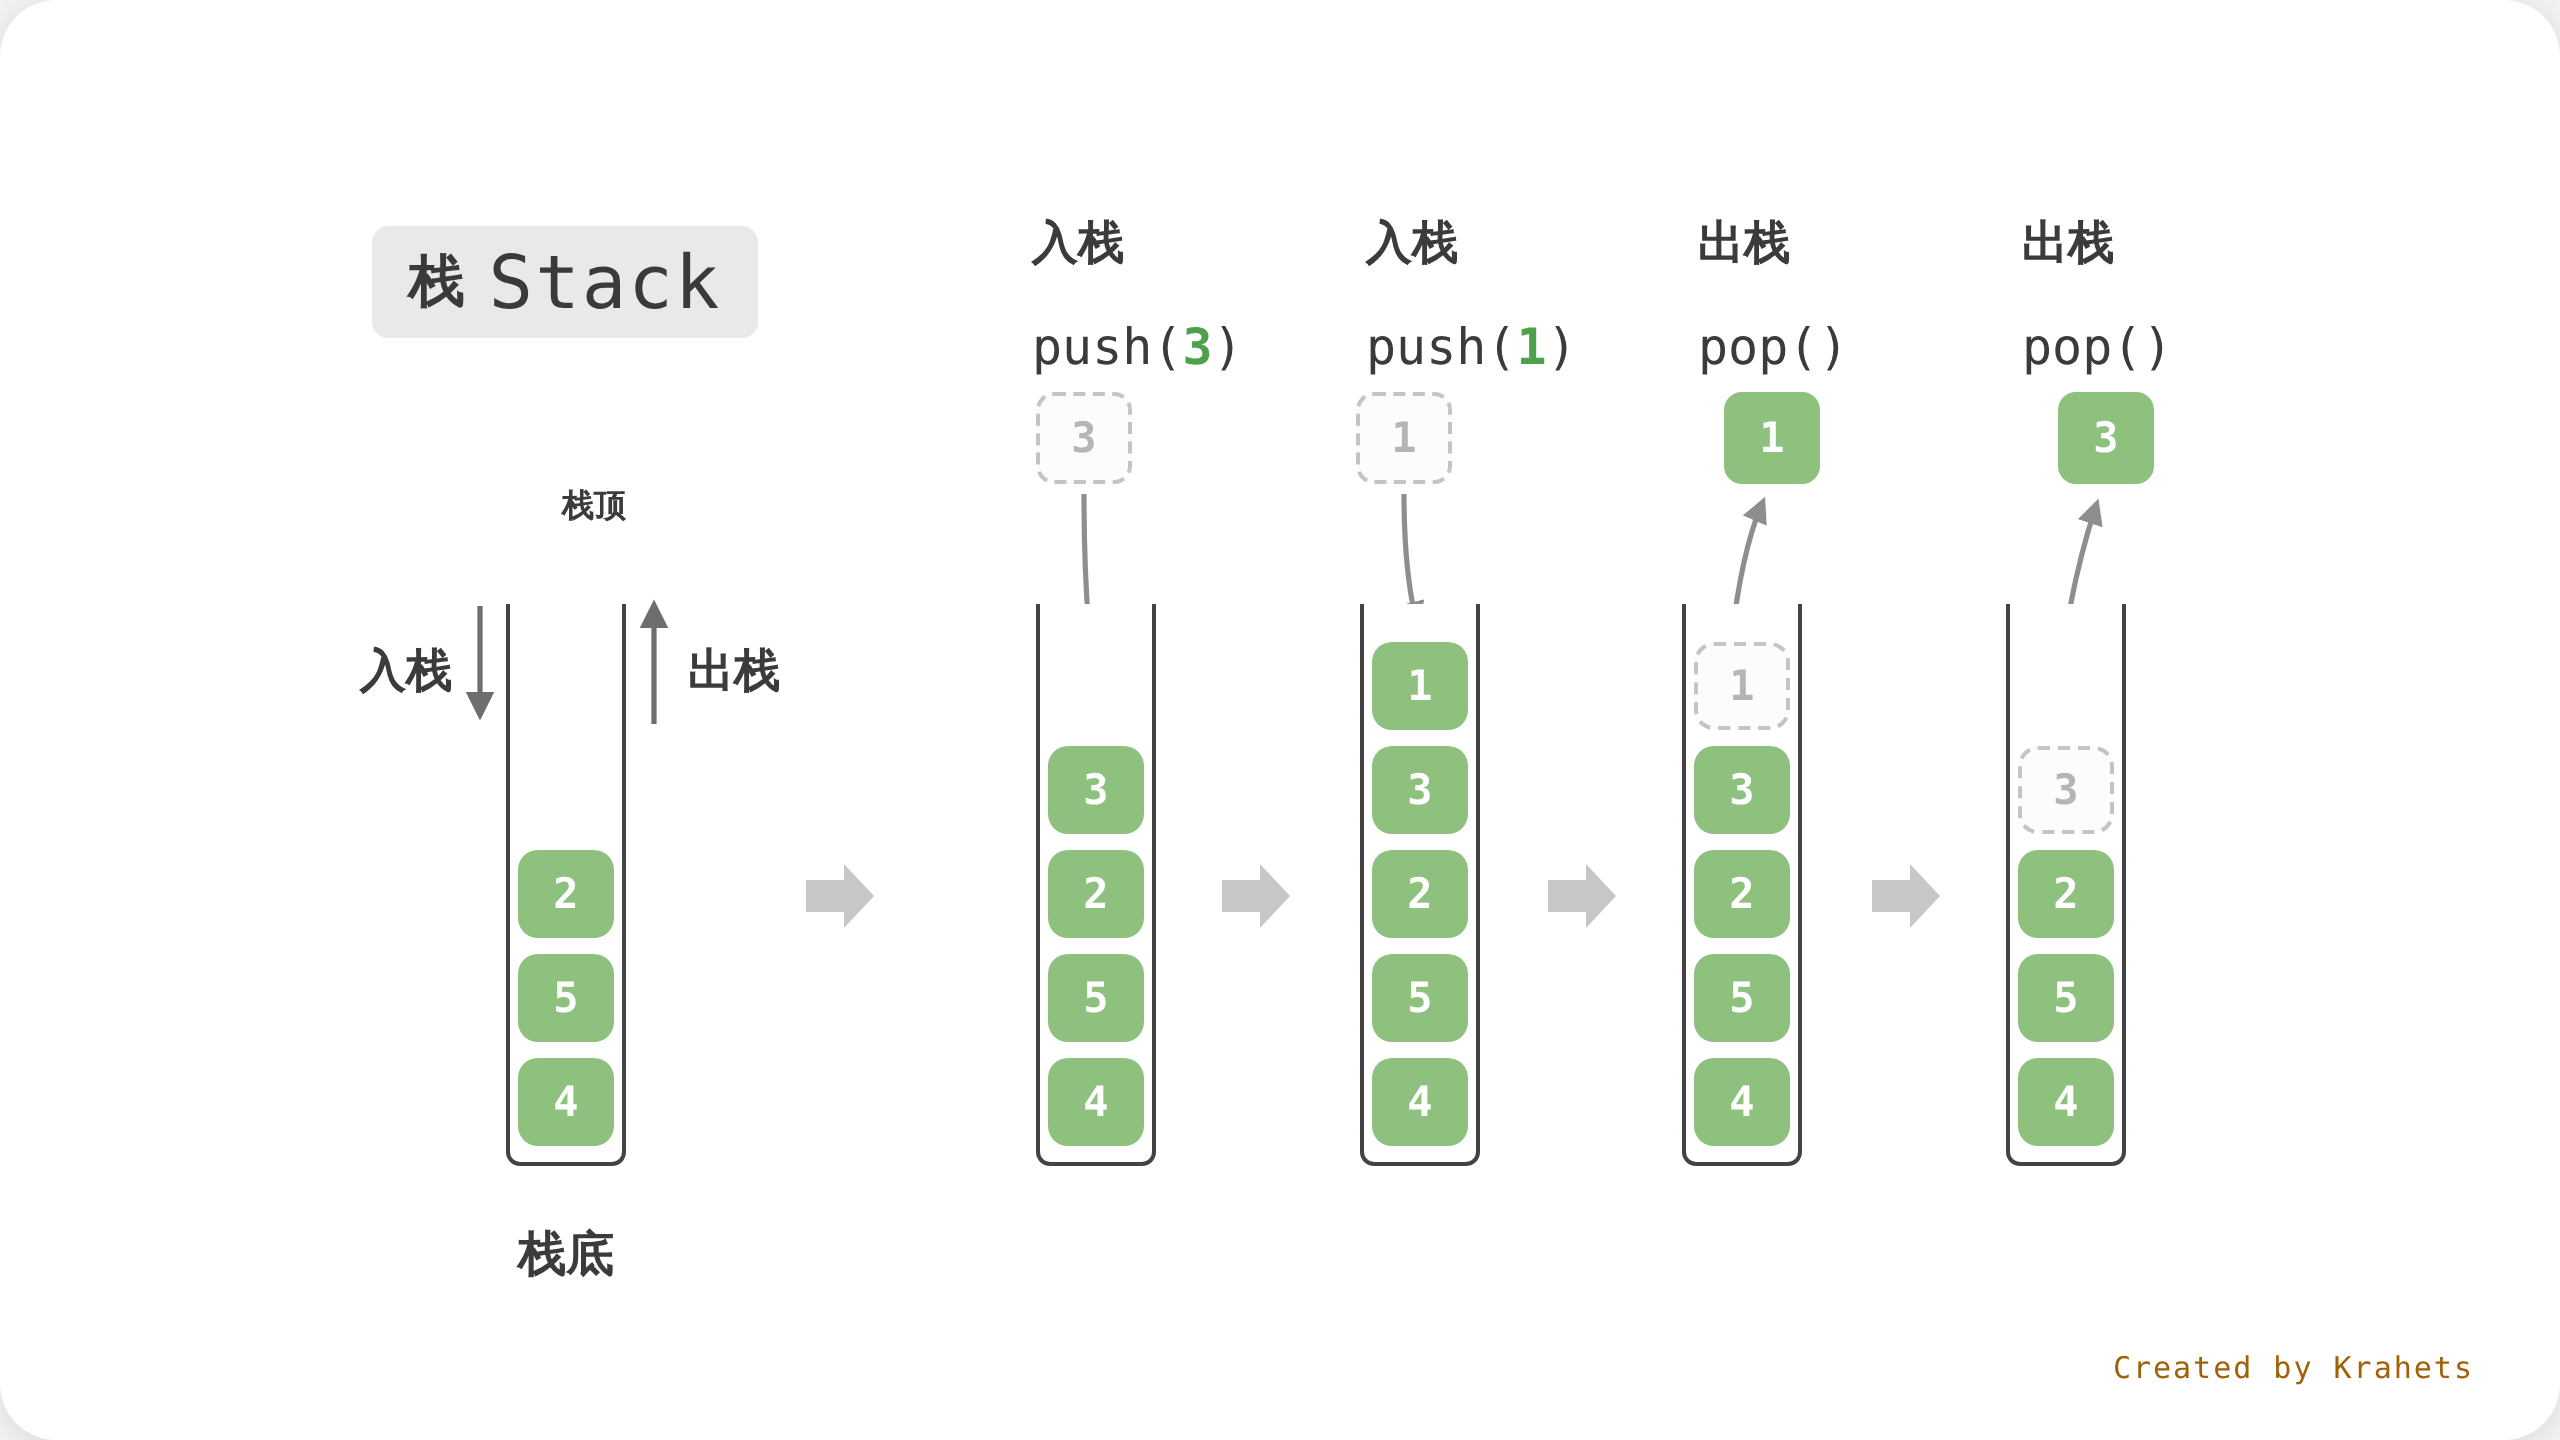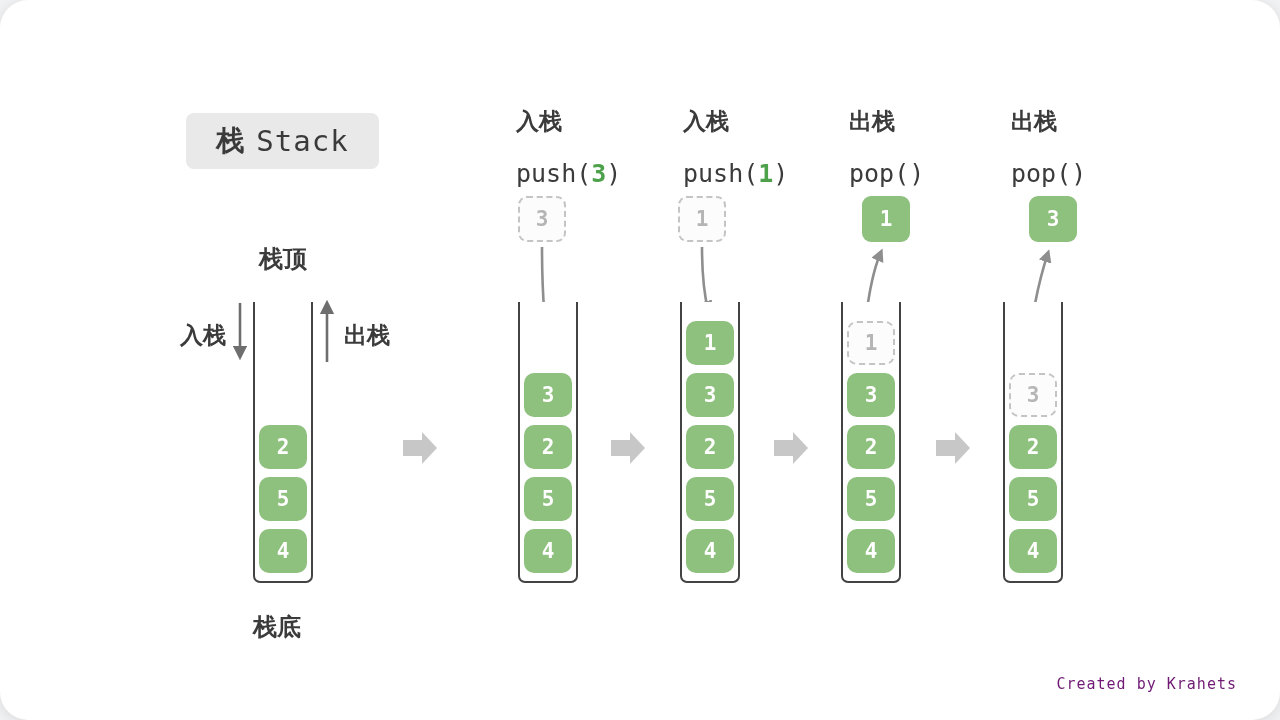--- a/index.html
+++ b/index.html
@@ -19,21 +19,21 @@
   .overlay{position:absolute;left:0;top:0;width:1280px;height:720px;pointer-events:none;}
 
   
   .title-box{
     position:absolute;left:186px;top:113px;width:193px;height:56px;
     background:#e9e9e9;border-radius:8px;
     display:flex;align-items:center;justify-content:center;gap:12px;
     color:#3a3a3a;
   }
   .title-zh{font-size:28px;font-weight:700;}
-  .title-en{font-family:"DejaVu Sans Mono",monospace;font-size:29px;font-weight:500;letter-spacing:1px;}
+  .title-en{font-family:"DejaVu Sans Mono",monospace;font-size:37px;font-weight:500;letter-spacing:1px;}
 
   
   .op-label{position:absolute;top:107px;color:#3b3b3b;}
   .op-action{font-size:23px;font-weight:600;line-height:28px;}
   .op-code{font-family:"DejaVu Sans Mono",monospace;font-size:25px;line-height:30px;margin-top:24px;color:#3b3b3b;}
   .op-arg{color:#4da14b;font-weight:700;}
   .op-1{left:516px;} .op-2{left:683px;} .op-3{left:849px;} .op-4{left:1011px;}
 
   
   .float-box{
@@ -58,29 +58,29 @@
     border-radius:10px;
     display:flex;align-items:center;justify-content:center;
     font-family:"DejaVu Sans Mono",monospace;font-size:21px;font-weight:700;
   }
   .cell.solid{background:#8ec07e;color:#ffffff;}
   .cell.dashed{border:2px dashed #c4c4c4;background:#fcfcfc;color:#b5b5b5;}
   .r0{top:19px;} .r1{top:71px;} .r2{top:123px;} .r3{top:175px;} .r4{top:227px;}
 
   
   .anno{position:absolute;color:#3b3b3b;font-weight:700;}
-  .anno-top{left:253px;top:243px;width:60px;text-align:center;font-size:24px;}
-  .anno-bottom{left:253px;top:611px;width:60px;font-size:24px;}
+  .anno-top{left:253px;top:243px;width:60px;text-align:right;font-size:16px;}
+  .anno-bottom{left:253px;top:611px;width:60px;text-align:center;font-size:24px;}
   .anno-push{left:158px;top:320px;width:68px;text-align:right;font-size:23px;}
   .anno-pop{left:344px;top:320px;width:68px;text-align:left;font-size:23px;}
 
   .watermark{
     position:absolute;right:43px;top:675px;
     font-family:"DejaVu Sans Mono",monospace;font-size:15px;letter-spacing:1px;
-    color:#701a75;
+    color:#a16207;
   }
 </style>
 </head>
 <body>
 
 <div class="stage">
   <div class="card">
 
     <svg class="overlay" viewBox="0 0 1280 720" xmlns="http://www.w3.org/2000/svg">
       <defs>

